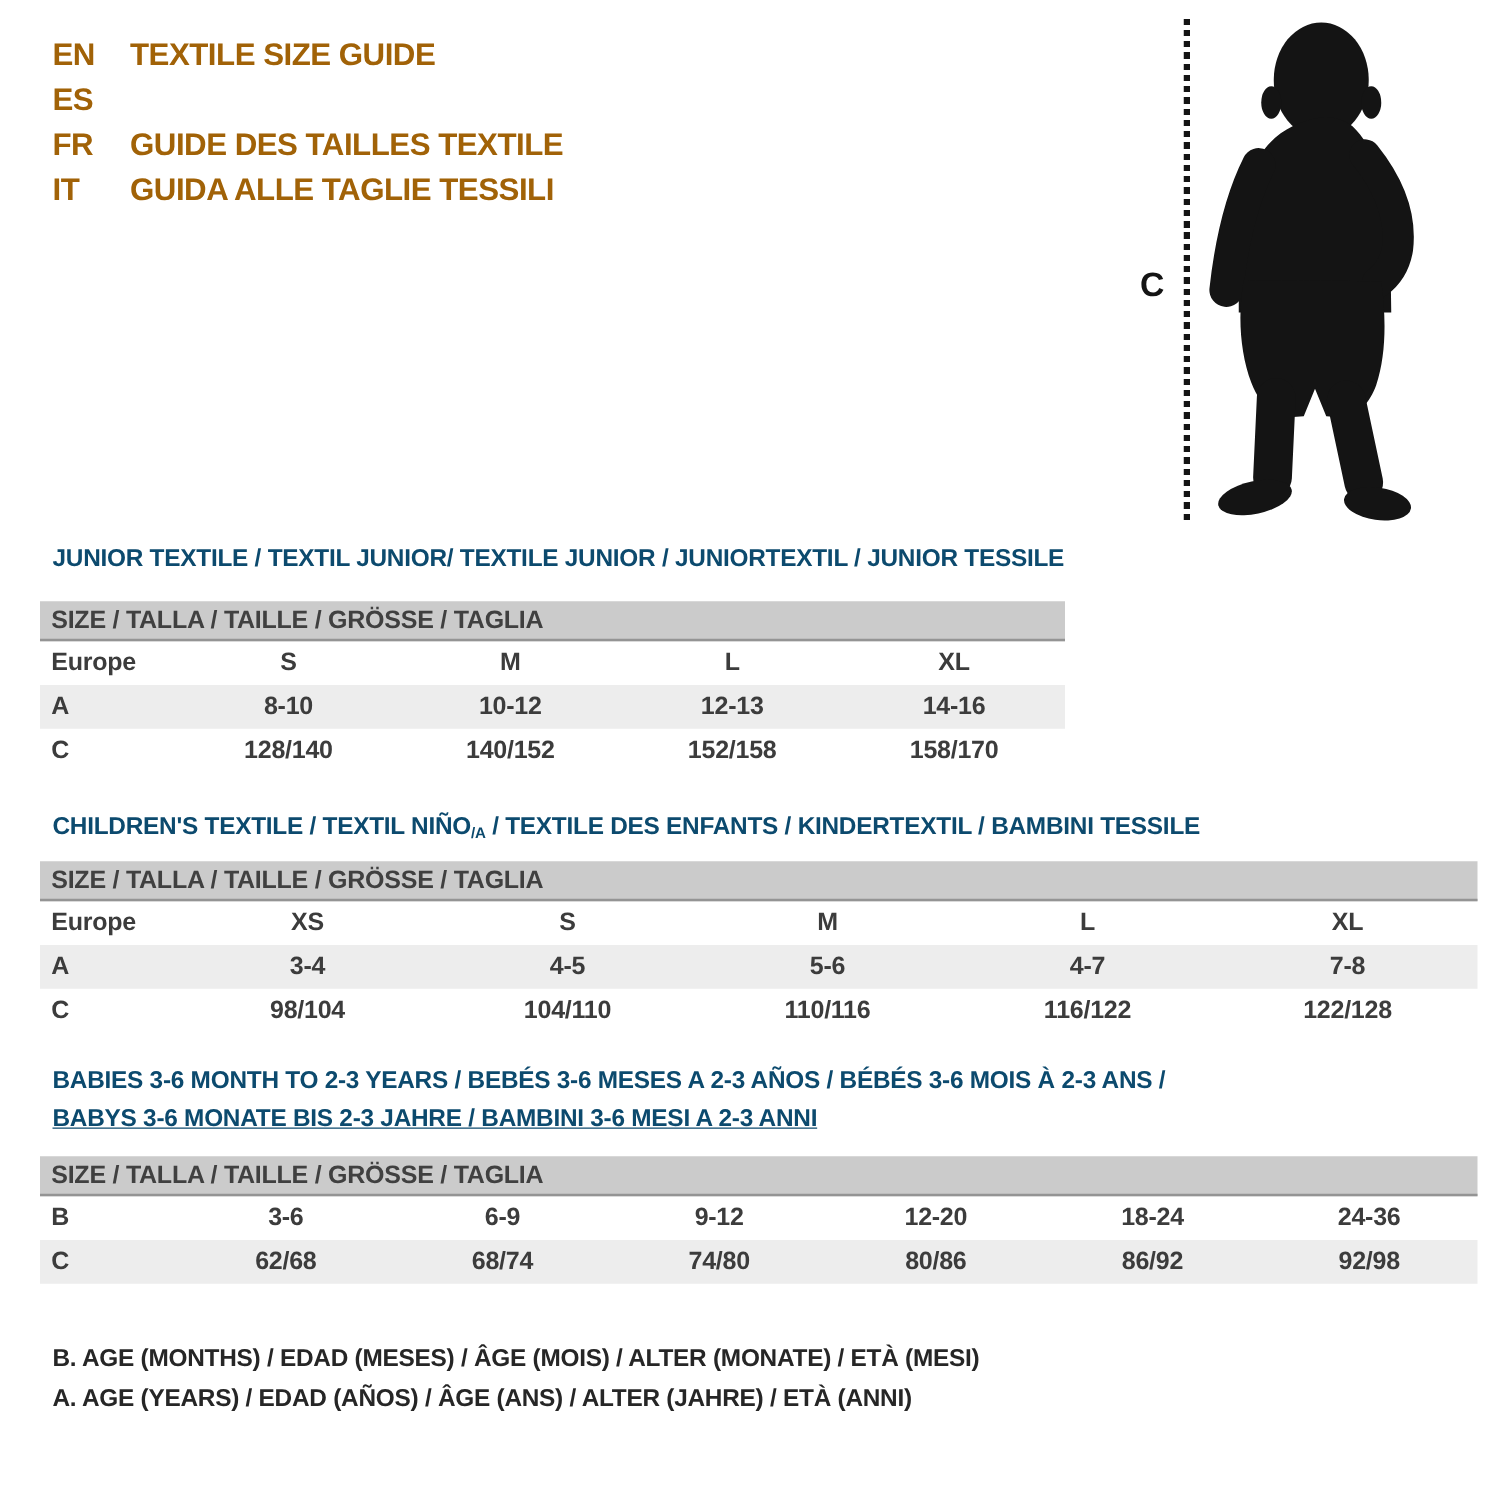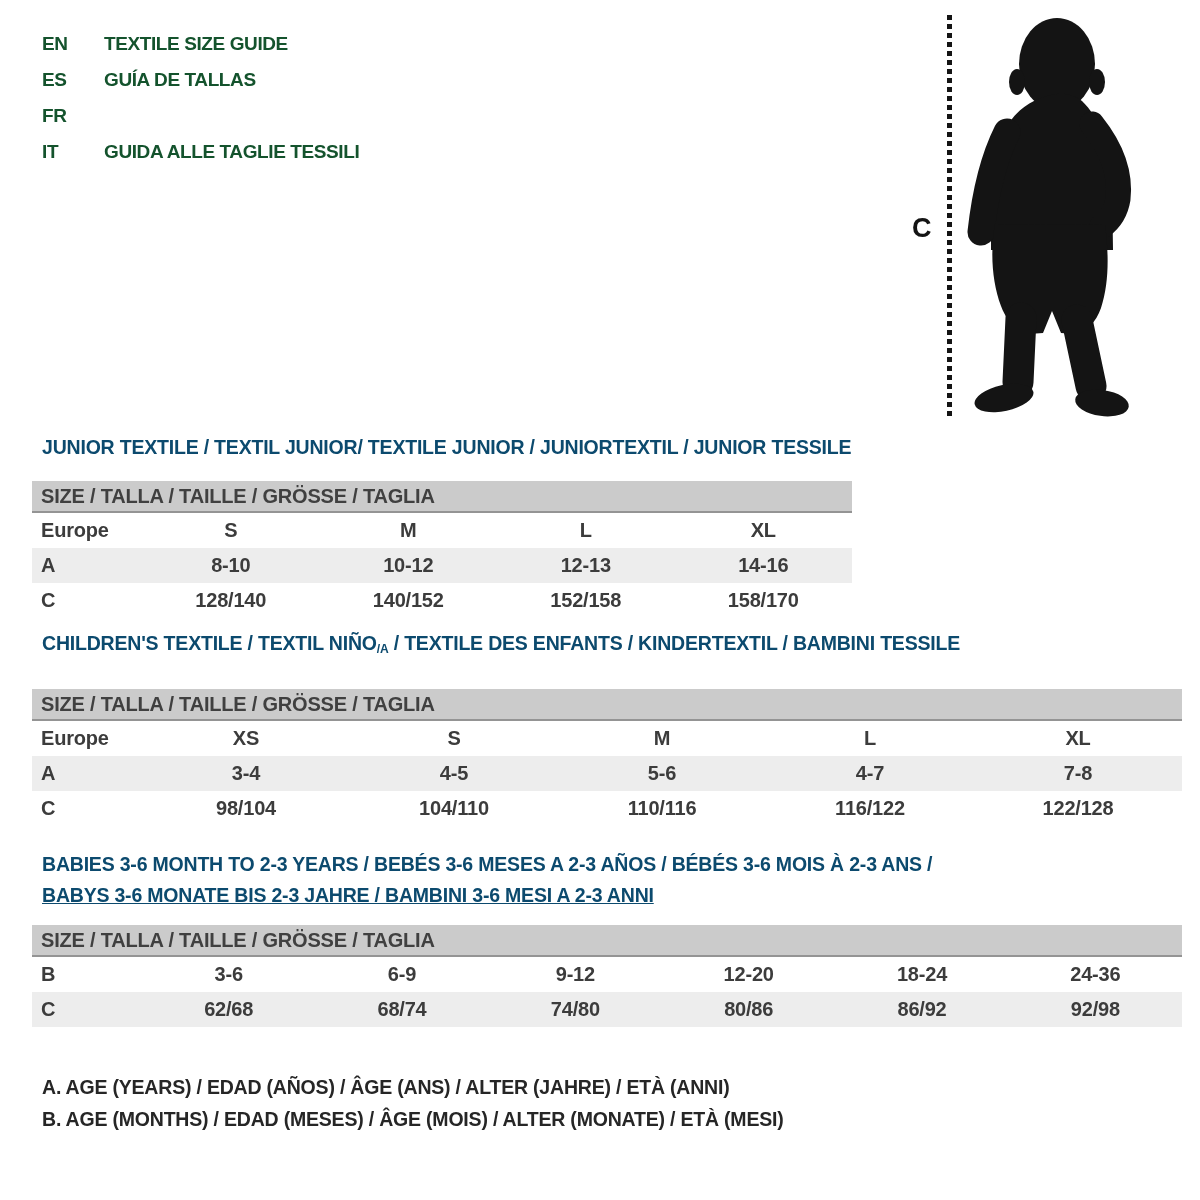--- a/index.html
+++ b/index.html
@@ -3,21 +3,21 @@
 <meta charset="utf-8">
 <style>
   html,body{margin:0;padding:0;}
   body{
     width:1200px;height:1200px;position:relative;background:#ffffff;
     font-family:"Liberation Sans", sans-serif;color:#2e2e2e;overflow:hidden;
   }
   
   .langs{position:absolute;left:42px;top:26px;}
   .lang-row{display:flex;height:36px;align-items:center;font-weight:bold;
-    font-size:19px;color:#14532d;letter-spacing:-0.4px;white-space:nowrap;}
+    font-size:25px;color:#a16207;letter-spacing:-0.4px;white-space:nowrap;}
   .lang-code{width:62px;flex:0 0 62px;}
   
   .measure-line{position:absolute;left:947px;top:15px;width:5px;height:402px;
     background:repeating-linear-gradient(180deg, var(--figure,#141414) 0 5px, transparent 5px 9px);}
   .measure-label{position:absolute;left:912px;top:213px;font-size:27px;font-weight:bold;color:#141414;}
   .toddler{position:absolute;left:955px;top:10px;}
   
   .sec-title{position:absolute;left:42px;font-size:19.5px;font-weight:bold;
     color:#0c4a6e;letter-spacing:-0.2px;white-space:nowrap;}
   .sec-title sub{font-size:0.62em;vertical-align:baseline;position:relative;top:3px;}
@@ -45,24 +45,24 @@
 </head>
 <body>
 
 <div class="langs">
   <div class="lang-row">
     <span class="lang-code">EN</span>
     <span class="lang-title">TEXTILE SIZE GUIDE</span>
   </div>
   <div class="lang-row">
     <span class="lang-code">ES</span>
-    <span class="lang-title">GUÍA DE TALLAS</span>
   </div>
   <div class="lang-row">
     <span class="lang-code">FR</span>
+    <span class="lang-title">GUIDE DES TAILLES TEXTILE</span>
   </div>
   <div class="lang-row">
     <span class="lang-code">IT</span>
     <span class="lang-title">GUIDA ALLE TAGLIE TESSILI</span>
   </div>
 </div>
 
 <div class="measure-line"></div>
 <div class="measure-label">C</div>
 <svg class="toddler" width="190" height="410" viewBox="0 0 190 410" aria-hidden="true">
@@ -109,21 +109,21 @@
   </div>
   <div class="trow cols4">
     <span class="rlabel">C</span>
     <span class="cell">128/140</span>
     <span class="cell">140/152</span>
     <span class="cell">152/158</span>
     <span class="cell">158/170</span>
   </div>
 </div>
 
-<div class="sec-title" style="top:632px;"><span>CHILDREN'S TEXTILE / TEXTIL NIÑO</span><sub>/A</sub><span> / TEXTILE DES ENFANTS / KINDERTEXTIL / BAMBINI TESSILE</span></div>
+<div class="sec-title" style="top:650px;"><span>CHILDREN'S TEXTILE / TEXTIL NIÑO</span><sub>/A</sub><span> / TEXTILE DES ENFANTS / KINDERTEXTIL / BAMBINI TESSILE</span></div>
 <div class="size-table w-full" style="top:689px;">
   <div class="size-bar">
     <span>SIZE / TALLA / TAILLE / GRÖSSE / TAGLIA</span>
   </div>
   <div class="trow cols5">
     <span class="rlabel">Europe</span>
     <span class="cell">XS</span>
     <span class="cell">S</span>
     <span class="cell">M</span>
     <span class="cell">L</span>
@@ -167,15 +167,15 @@
     <span class="cell">62/68</span>
     <span class="cell">68/74</span>
     <span class="cell">74/80</span>
     <span class="cell">80/86</span>
     <span class="cell">86/92</span>
     <span class="cell">92/98</span>
   </div>
 </div>
 
 <div class="footnotes">
+  <div class="footnote">B. AGE (MONTHS) / EDAD (MESES) / ÂGE (MOIS) / ALTER (MONATE) / ETÀ (MESI)</div>
   <div class="footnote">A. AGE (YEARS) / EDAD (AÑOS) / ÂGE (ANS) / ALTER (JAHRE) / ETÀ (ANNI)</div>
-  <div class="footnote">B. AGE (MONTHS) / EDAD (MESES) / ÂGE (MOIS) / ALTER (MONATE) / ETÀ (MESI)</div>
 </div>
 
 </body></html>

